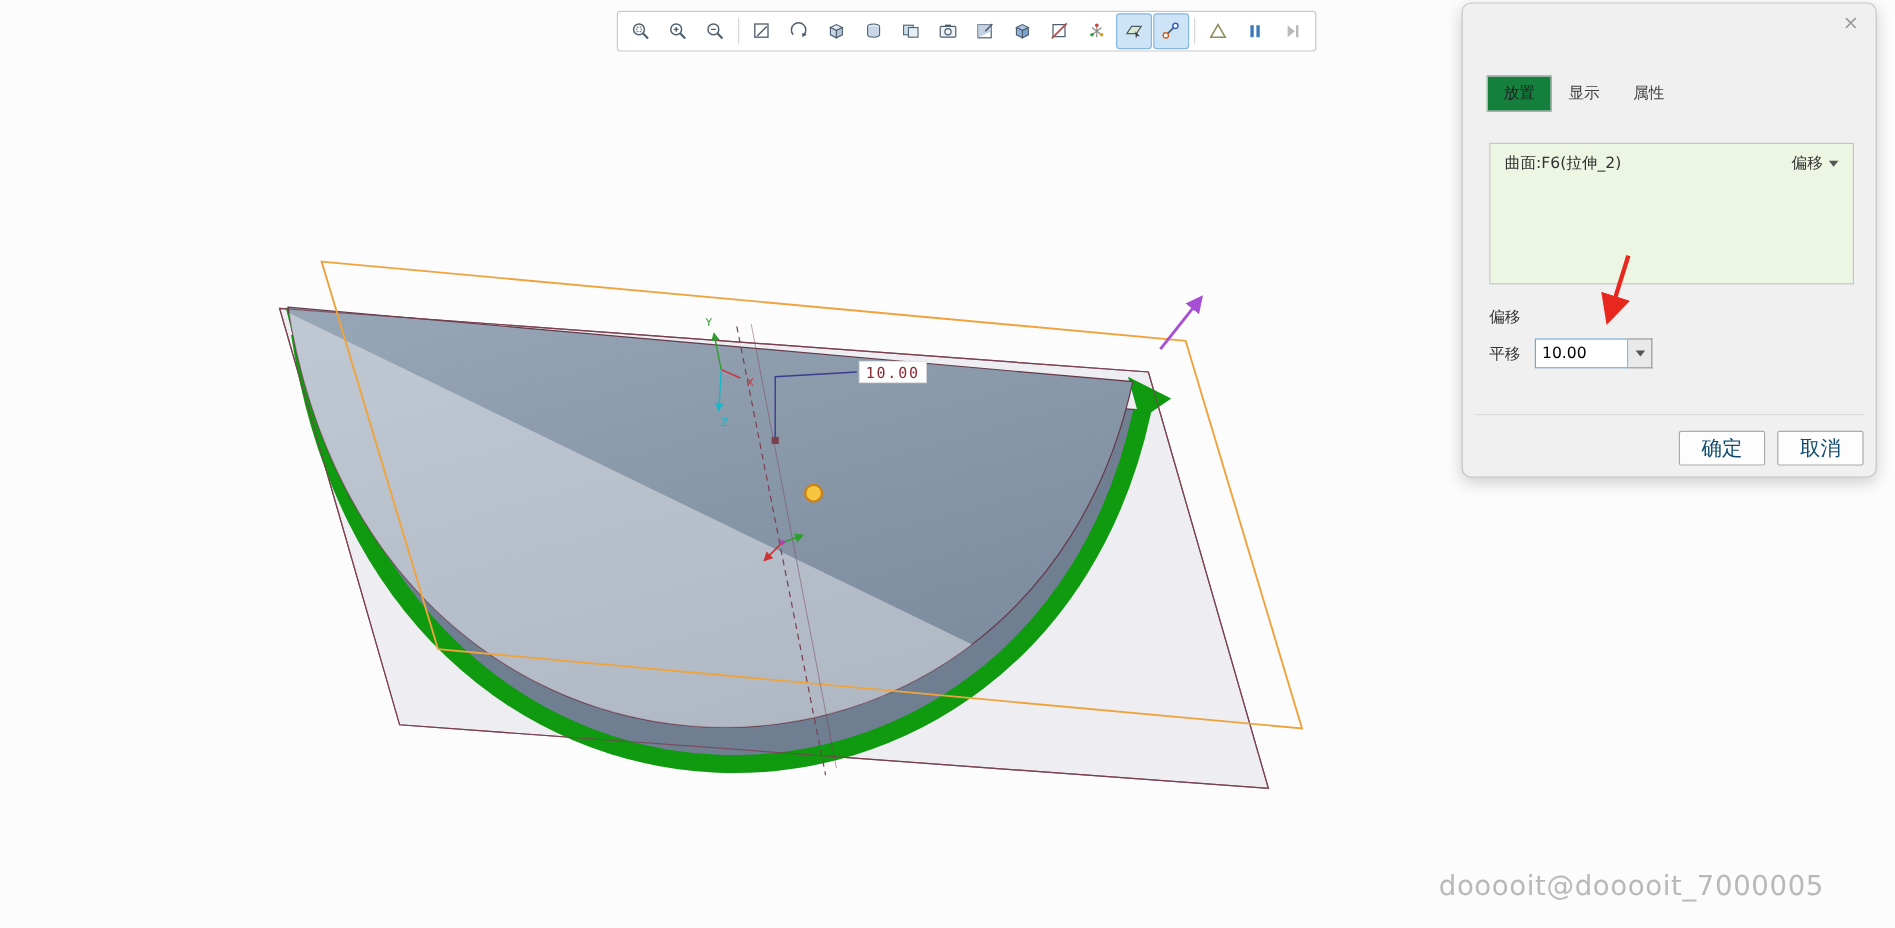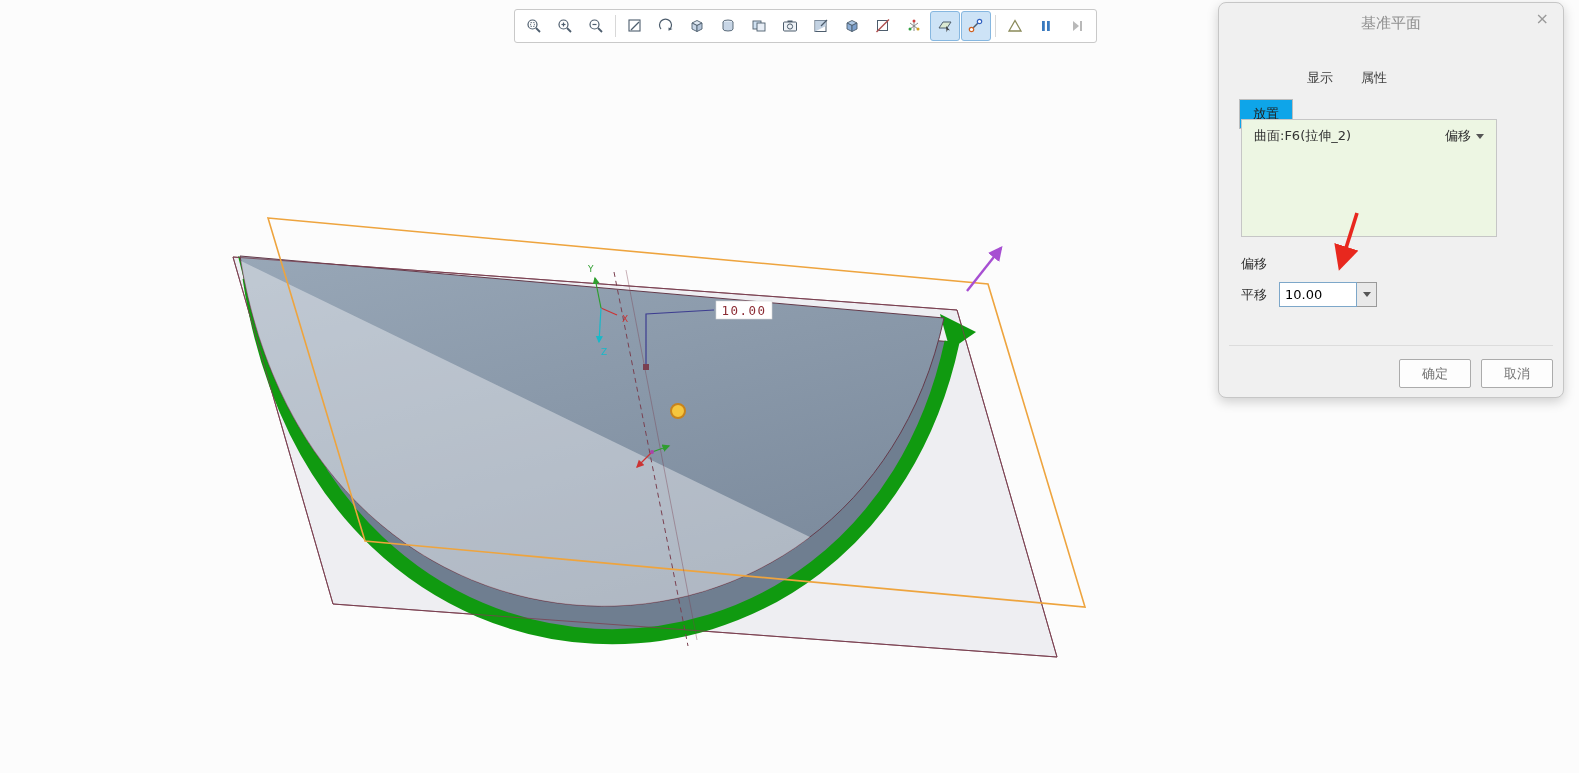--- a/index.html
+++ b/index.html
@@ -19,37 +19,37 @@
   
   .dialog{position:absolute;left:1218px;top:2px;width:346px;height:396px;z-index:20;
     background:#f0f0f0;border:1px solid #c6c6c6;border-radius:8px;
     box-shadow:0 4px 12px rgba(0,0,0,.18);box-sizing:border-box;}
   .dlg-title{position:absolute;left:0;right:0;top:11px;text-align:center;
     color:#8f8f8f;font-size:15px;}
   .dlg-close{position:absolute;right:14px;top:8px;color:#9a9a9a;font-size:16px;
     line-height:16px;cursor:pointer;}
   .tabs{position:absolute;left:20px;top:60px;display:flex;}
   .tab{padding:5px 13px;font-size:13px;color:#404040;border:1px solid transparent;cursor:pointer;}
-  .tab.active{background:#0ea5e9;border:1px solid #bcbcbc;color:#222;margin-top:36px;}
+  .tab.active{background:#15803d;border:1px solid #bcbcbc;color:#222;}
   .lbl{position:absolute;font-size:13px;color:#333;}
-  .ref-box{position:absolute;left:22px;top:116px;width:256px;height:118px;
+  .ref-box{position:absolute;left:22px;top:116px;width:304px;height:118px;
     background:#edf6e3;border:1px solid #c6c6c6;box-sizing:border-box;}
   .ref-row{display:flex;justify-content:space-between;align-items:center;
     padding:7px 12px 0 12px;font-size:13px;color:#333;cursor:default;}
   .ref-constraint{display:flex;align-items:center;gap:5px;cursor:pointer;}
   .caret{width:0;height:0;border-left:4px solid transparent;border-right:4px solid transparent;
     border-top:5px solid #555;display:inline-block;}
   .trans-row{position:absolute;left:22px;top:279px;display:flex;align-items:center;}
   .trans-input{width:66px;height:23px;border:1px solid #7da7c9;background:#ffffff;
     font-size:13px;padding:0 5px;font-family:inherit;box-sizing:content-box;}
   .drop-btn{width:20px;height:25px;background:#e9e9e9;border:1px solid #9a9a9a;border-left:none;
     display:flex;align-items:center;justify-content:center;cursor:pointer;box-sizing:border-box;}
   .dlg-sep{position:absolute;left:10px;right:10px;top:342px;border-top:1px solid #dcdcdc;}
   .btn{position:absolute;top:356px;width:70px;height:27px;background:#fdfdfd;
-    border:1px solid #ababab;border-radius:2px;font-size:13px;color:#737373;
+    border:1px solid #ababab;border-radius:2px;font-size:17px;color:#0c4a6e;
     display:flex;align-items:center;justify-content:center;cursor:pointer;}
   .btn-ok{left:180px;} .btn-cancel{left:262px;}
 
   .annot{position:absolute;left:0;top:0;z-index:30;pointer-events:none;}
   .watermark{position:absolute;left:1150px;top:726px;width:370px;text-align:right;
     font-size:23px;color:#b9b9b9;z-index:5;letter-spacing:0.5px;}
 </style>
 </head>
 <body>
 
@@ -244,24 +244,24 @@
         </svg>
     </div>
     <div class="tb-btn">
       <svg width="18" height="18">
         <polygon points="5,4 11,9 5,14" fill="#b9b9b9"></polygon>
         <rect x="12" y="4" width="2" height="10" fill="#b9b9b9"></rect>
         </svg>
     </div>
   </div>
 
+  <div class="watermark">dooooit@dooooit_7000005</div>
 </div>
 
 <div class="dialog">
-  <div class="dlg-title">基准平面</div>
   <div class="dlg-close">×</div>
 
   <div class="tabs">
     <div class="tab active">放置</div>
     <div class="tab">显示</div>
     <div class="tab">属性</div>
   </div>
 
   <div class="lbl" style="left:22px;top:96px;margin-top:20px;">参考</div>
 

